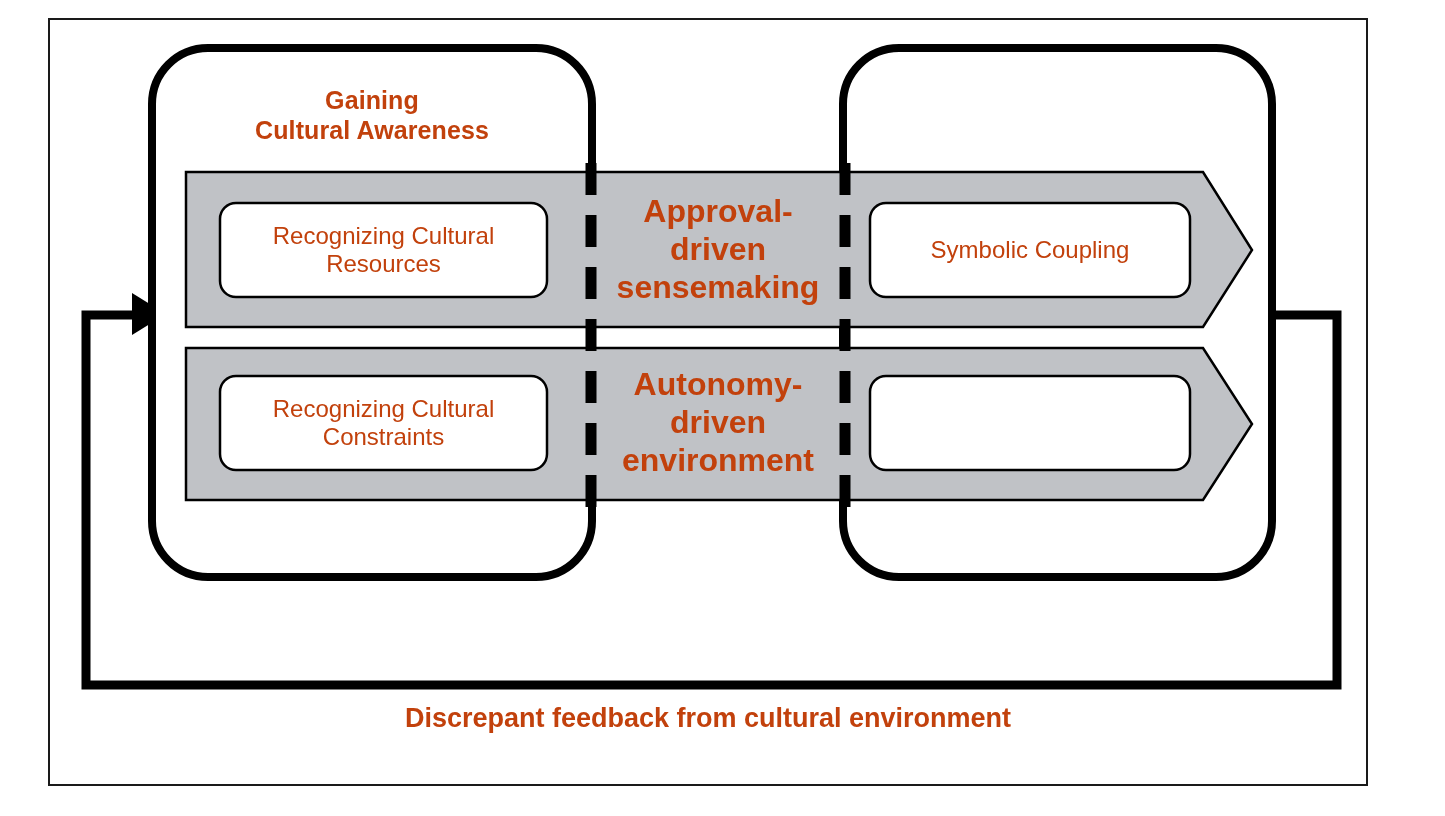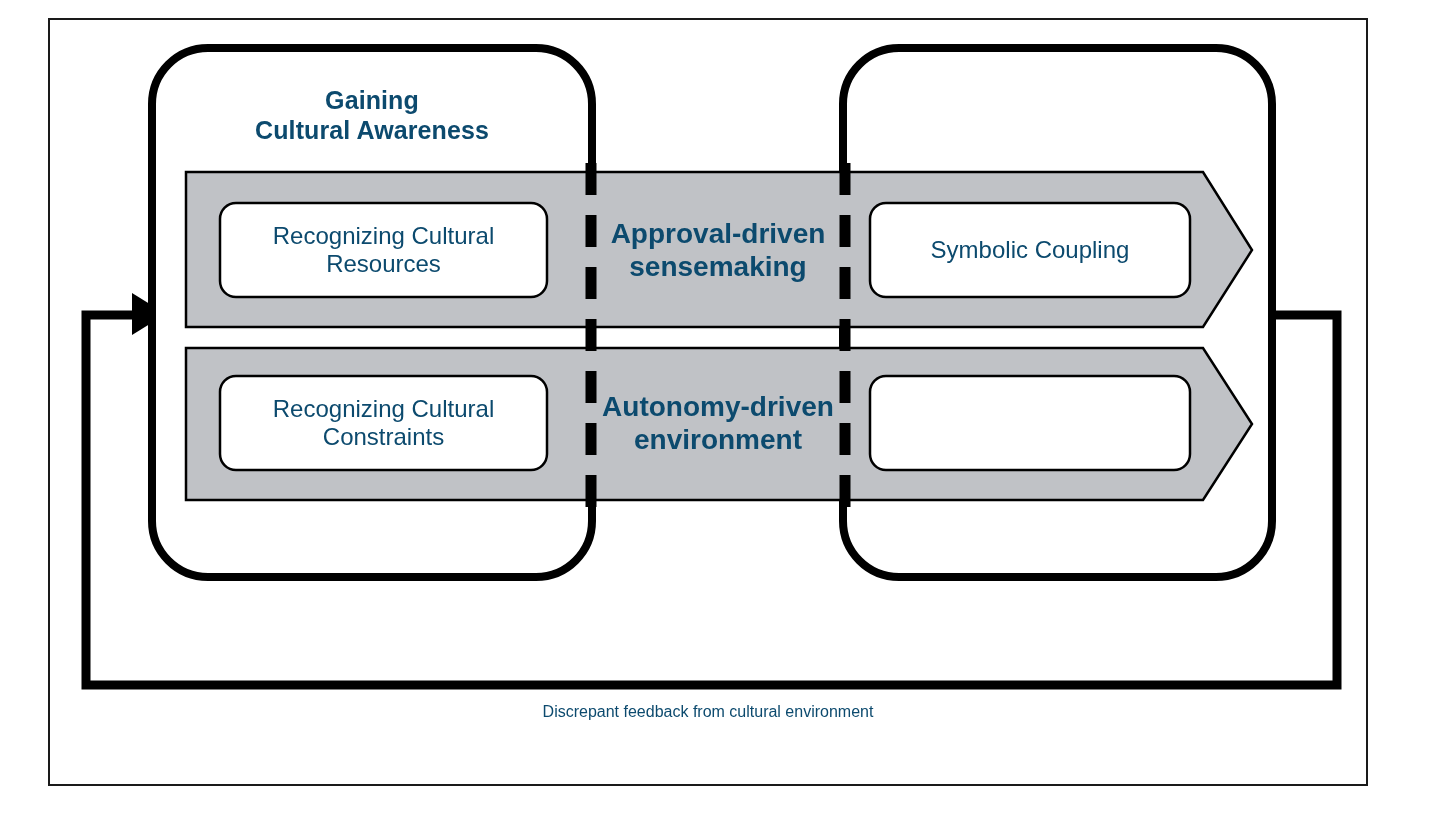--- a/index.html
+++ b/index.html
@@ -38,46 +38,46 @@
     top: 0;
     width: 1445px;
     height: 816px;
     pointer-events: none;
   }
 
   
   .txt {
     position: absolute;
     text-align: center;
-    color: #0c4a6e;
+    color: #c2410c;
     line-height: 1.18;
     white-space: pre-line;
   }
   .phase-title {
     font-size: 25px;
     font-weight: bold;
     letter-spacing: 0.1px;
   }
   .node-label {
     font-size: 24px;
     font-weight: normal;
     display: flex;
     align-items: center;
     justify-content: center;
   }
   .mid-label {
-    font-size: 28px;
+    font-size: 32px;
     font-weight: bold;
     display: flex;
     align-items: center;
     justify-content: center;
   }
   .caption {
-    font-size: 16px;
-    font-weight: normal;
+    font-size: 27px;
+    font-weight: bold;
   }
 </style>
 </head>
 <body>
 
 <div id="stage">
 
   <div class="outer-frame"></div>
 
   <svg class="art" viewBox="0 0 1445 816">

